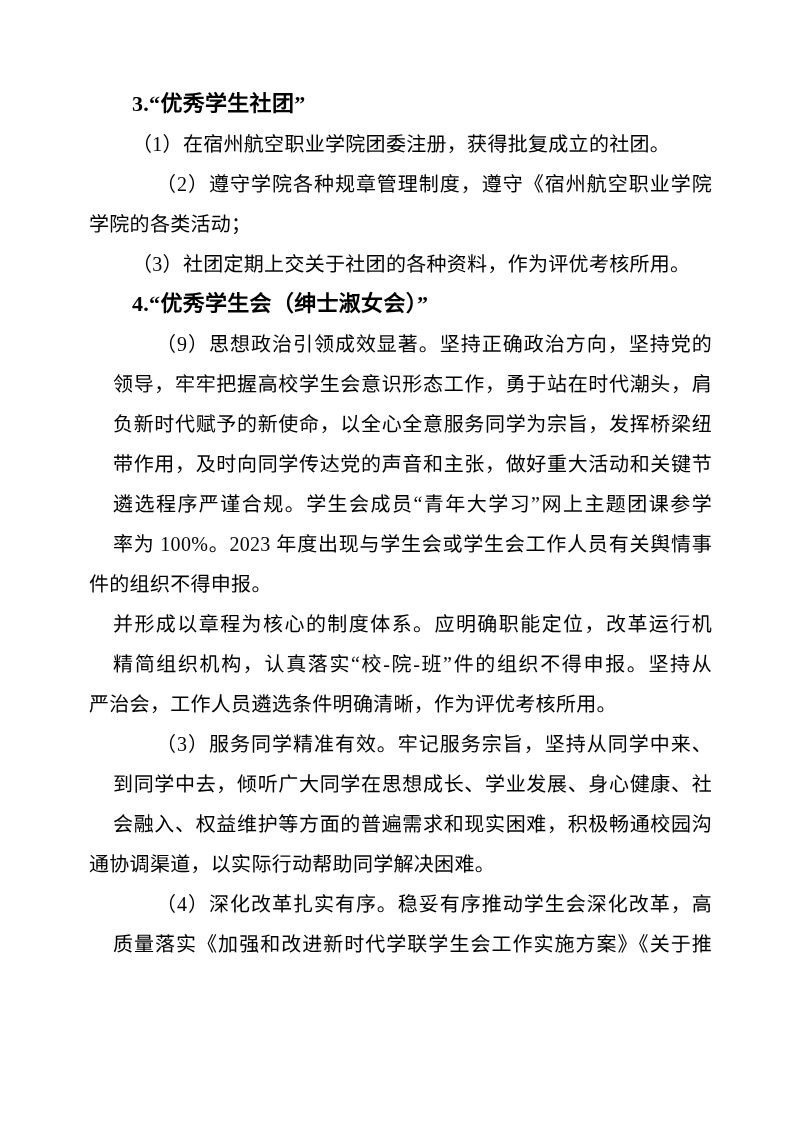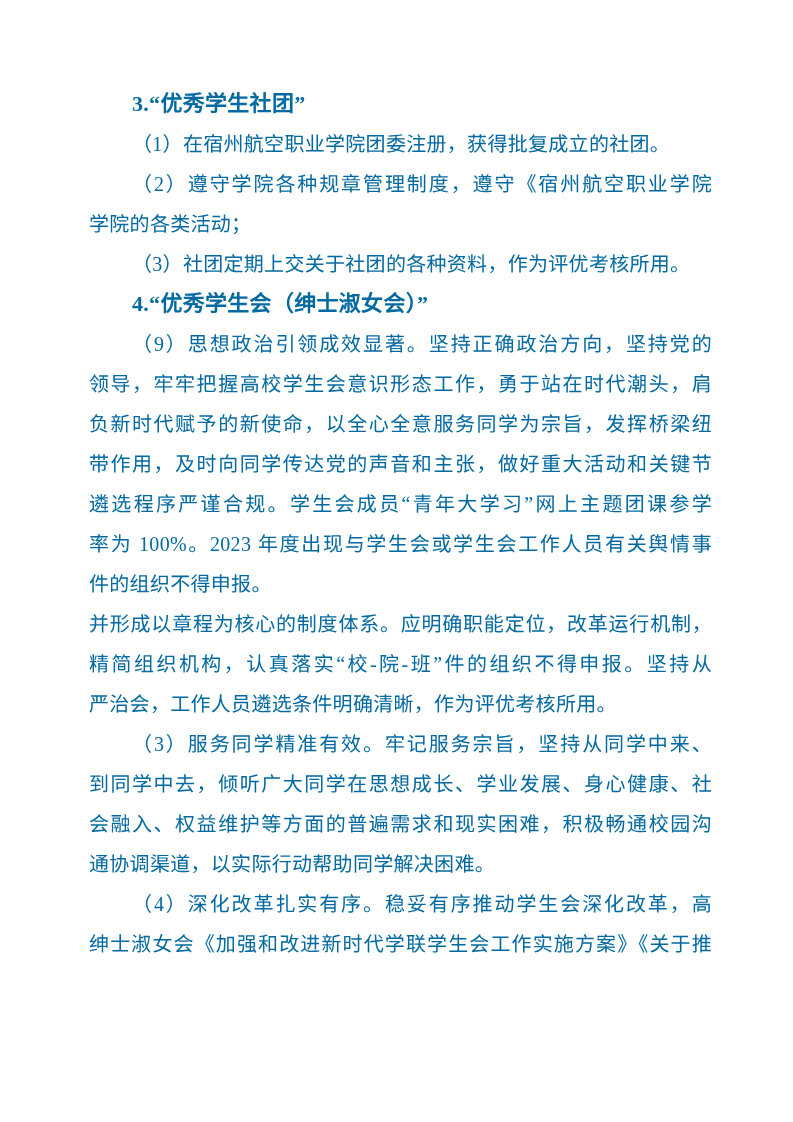--- a/index.html
+++ b/index.html
@@ -17,36 +17,37 @@
     width: 793px;
     height: 1122px;
     background: #ffffff;
     overflow: hidden;
   }
   .content {
     position: absolute;
     left: 89px;
     top: 84px;
     width: 623px;
-    color: #0369a1;
+    color: #000000;
   }
   .line {
     font-size: 20px;
     line-height: 40px;
     height: 40px;
     overflow: hidden;
     letter-spacing: 0.3px;
     text-align: left;
   }
   .line.indent {
     text-indent: 43px; 
   }
   .line.fill {
     text-align: justify;
     text-align-last: justify;
+    margin-left: 24px;
   }
   .line.heading {
     font-weight: bold;
     font-size: 22px;
   }
 </style>
 </head>
 <body>
 
 <div class="page">
@@ -65,15 +66,15 @@
       <div class="line fill">率为 100%。2023 年度出现与学生会或学生会工作人员有关舆情事</div>
       <div class="line">件的组织不得申报。</div>
       <div class="line fill">并形成以章程为核心的制度体系。应明确职能定位，改革运行机制，</div>
       <div class="line fill">精简组织机构，认真落实“校-院-班”件的组织不得申报。坚持从</div>
       <div class="line">严治会，工作人员遴选条件明确清晰，作为评优考核所用。</div>
       <div class="line indent fill">（3）服务同学精准有效。牢记服务宗旨，坚持从同学中来、</div>
       <div class="line fill">到同学中去，倾听广大同学在思想成长、学业发展、身心健康、社</div>
       <div class="line fill">会融入、权益维护等方面的普遍需求和现实困难，积极畅通校园沟</div>
       <div class="line">通协调渠道，以实际行动帮助同学解决困难。</div>
       <div class="line indent fill">（4）深化改革扎实有序。稳妥有序推动学生会深化改革，高</div>
-      <div class="line fill">绅士淑女会《加强和改进新时代学联学生会工作实施方案》《关于推</div>
+      <div class="line fill">质量落实《加强和改进新时代学联学生会工作实施方案》《关于推</div>
     </div>
 </div>
 
 </body></html>

